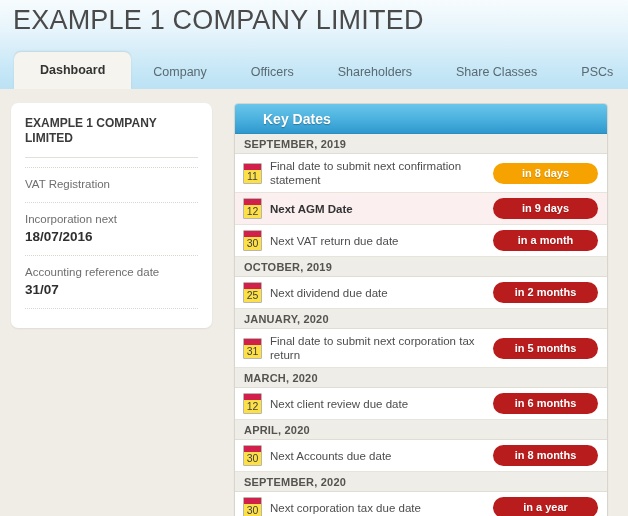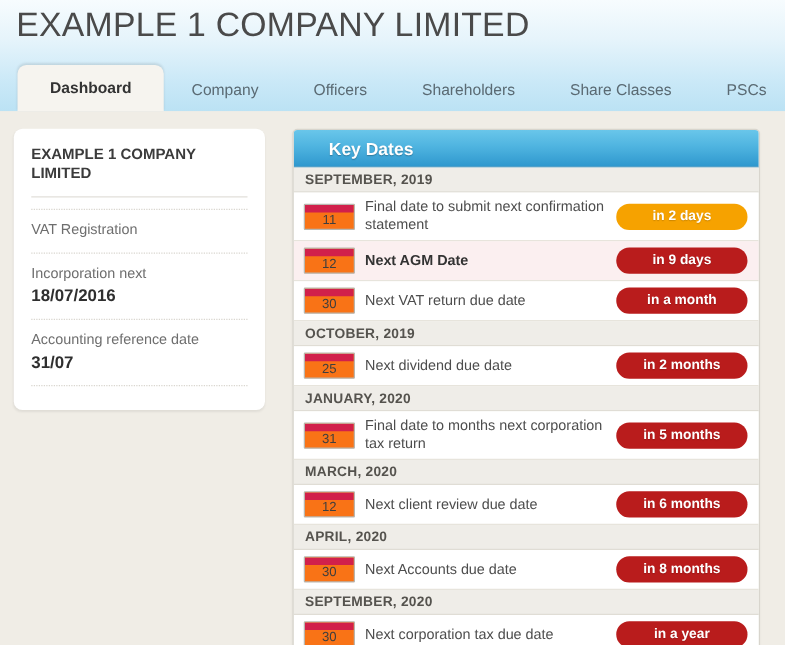--- a/index.html
+++ b/index.html
@@ -165,23 +165,23 @@
     min-height: 32px;
     padding: 5px 9px 5px 8px;
     background: #ffffff;
     border-bottom: 1px solid #e7e4dc;
   }
   .date-row.highlight { background: #fbeff0; }
 
   
   .cal-icon {
     flex: 0 0 auto;
-    width: 41px;
+    width: 19px;
     height: 21px;
-    background: #f97316;
+    background: #fde047;
     border: 1px solid #b9b6ae;
     border-radius: 1px;
     position: relative;
     margin-right: 8px;
     overflow: hidden;
   }
   .cal-icon .cal-top {
     position: absolute;
     left: 0; top: 0;
     width: 100%;
@@ -269,21 +269,21 @@
   <div class="keydates-panel">
     <div class="keydates-header">Key Dates</div>
     <div id="key-dates-body">
         <div class="month-head">SEPTEMBER, 2019</div>
         <div class="date-row">
           <div class="cal-icon">
             <div class="cal-top"></div>
             <div class="cal-day">11</div>
           </div>
           <div class="date-label">Final date to submit next confirmation statement</div>
-          <div class="badge orange">in 2 days</div>
+          <div class="badge orange">in 8 days</div>
         </div>
         <div class="date-row highlight">
           <div class="cal-icon">
             <div class="cal-top"></div>
             <div class="cal-day">12</div>
           </div>
           <div class="date-label">Next AGM Date</div>
           <div class="badge crimson">in 9 days</div>
         </div>
         <div class="date-row">
@@ -302,21 +302,21 @@
           </div>
           <div class="date-label">Next dividend due date</div>
           <div class="badge green">in 2 months</div>
         </div>
         <div class="month-head">JANUARY, 2020</div>
         <div class="date-row">
           <div class="cal-icon">
             <div class="cal-top"></div>
             <div class="cal-day">31</div>
           </div>
-          <div class="date-label">Final date to months next corporation tax return</div>
+          <div class="date-label">Final date to submit next corporation tax return</div>
           <div class="badge green">in 5 months</div>
         </div>
         <div class="month-head">MARCH, 2020</div>
         <div class="date-row">
           <div class="cal-icon">
             <div class="cal-top"></div>
             <div class="cal-day">12</div>
           </div>
           <div class="date-label">Next client review due date</div>
           <div class="badge green">in 6 months</div>

